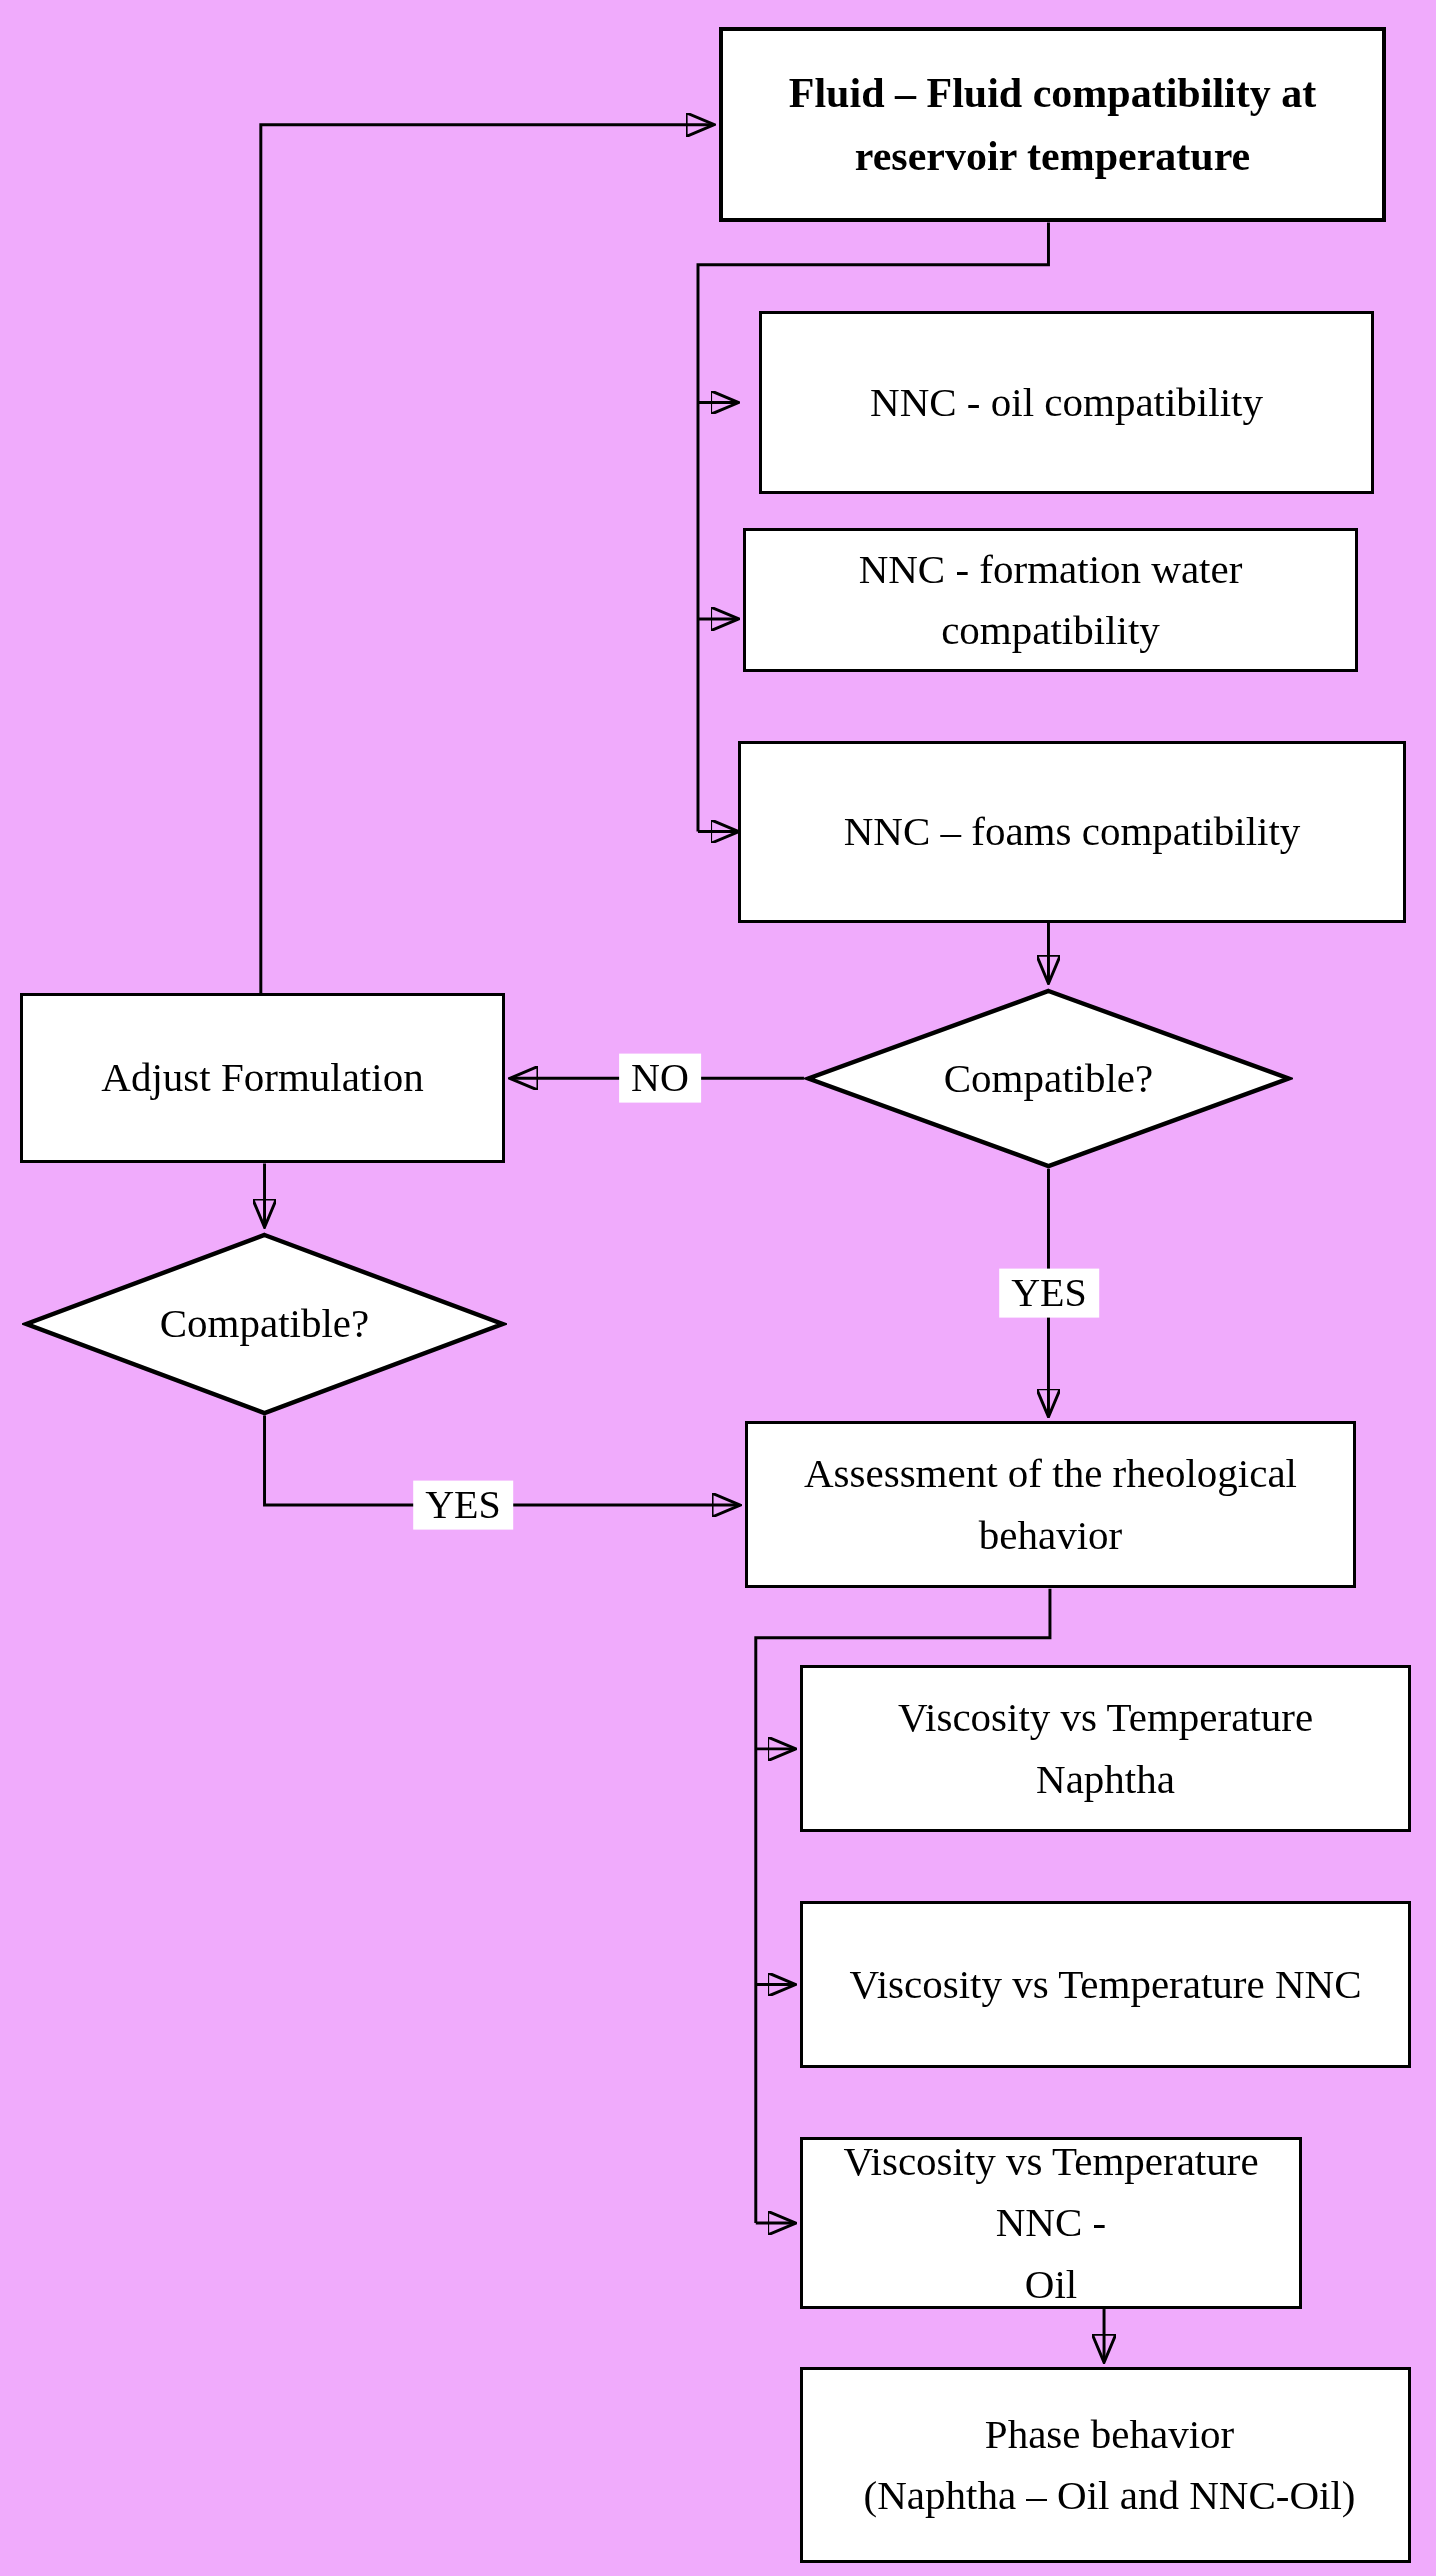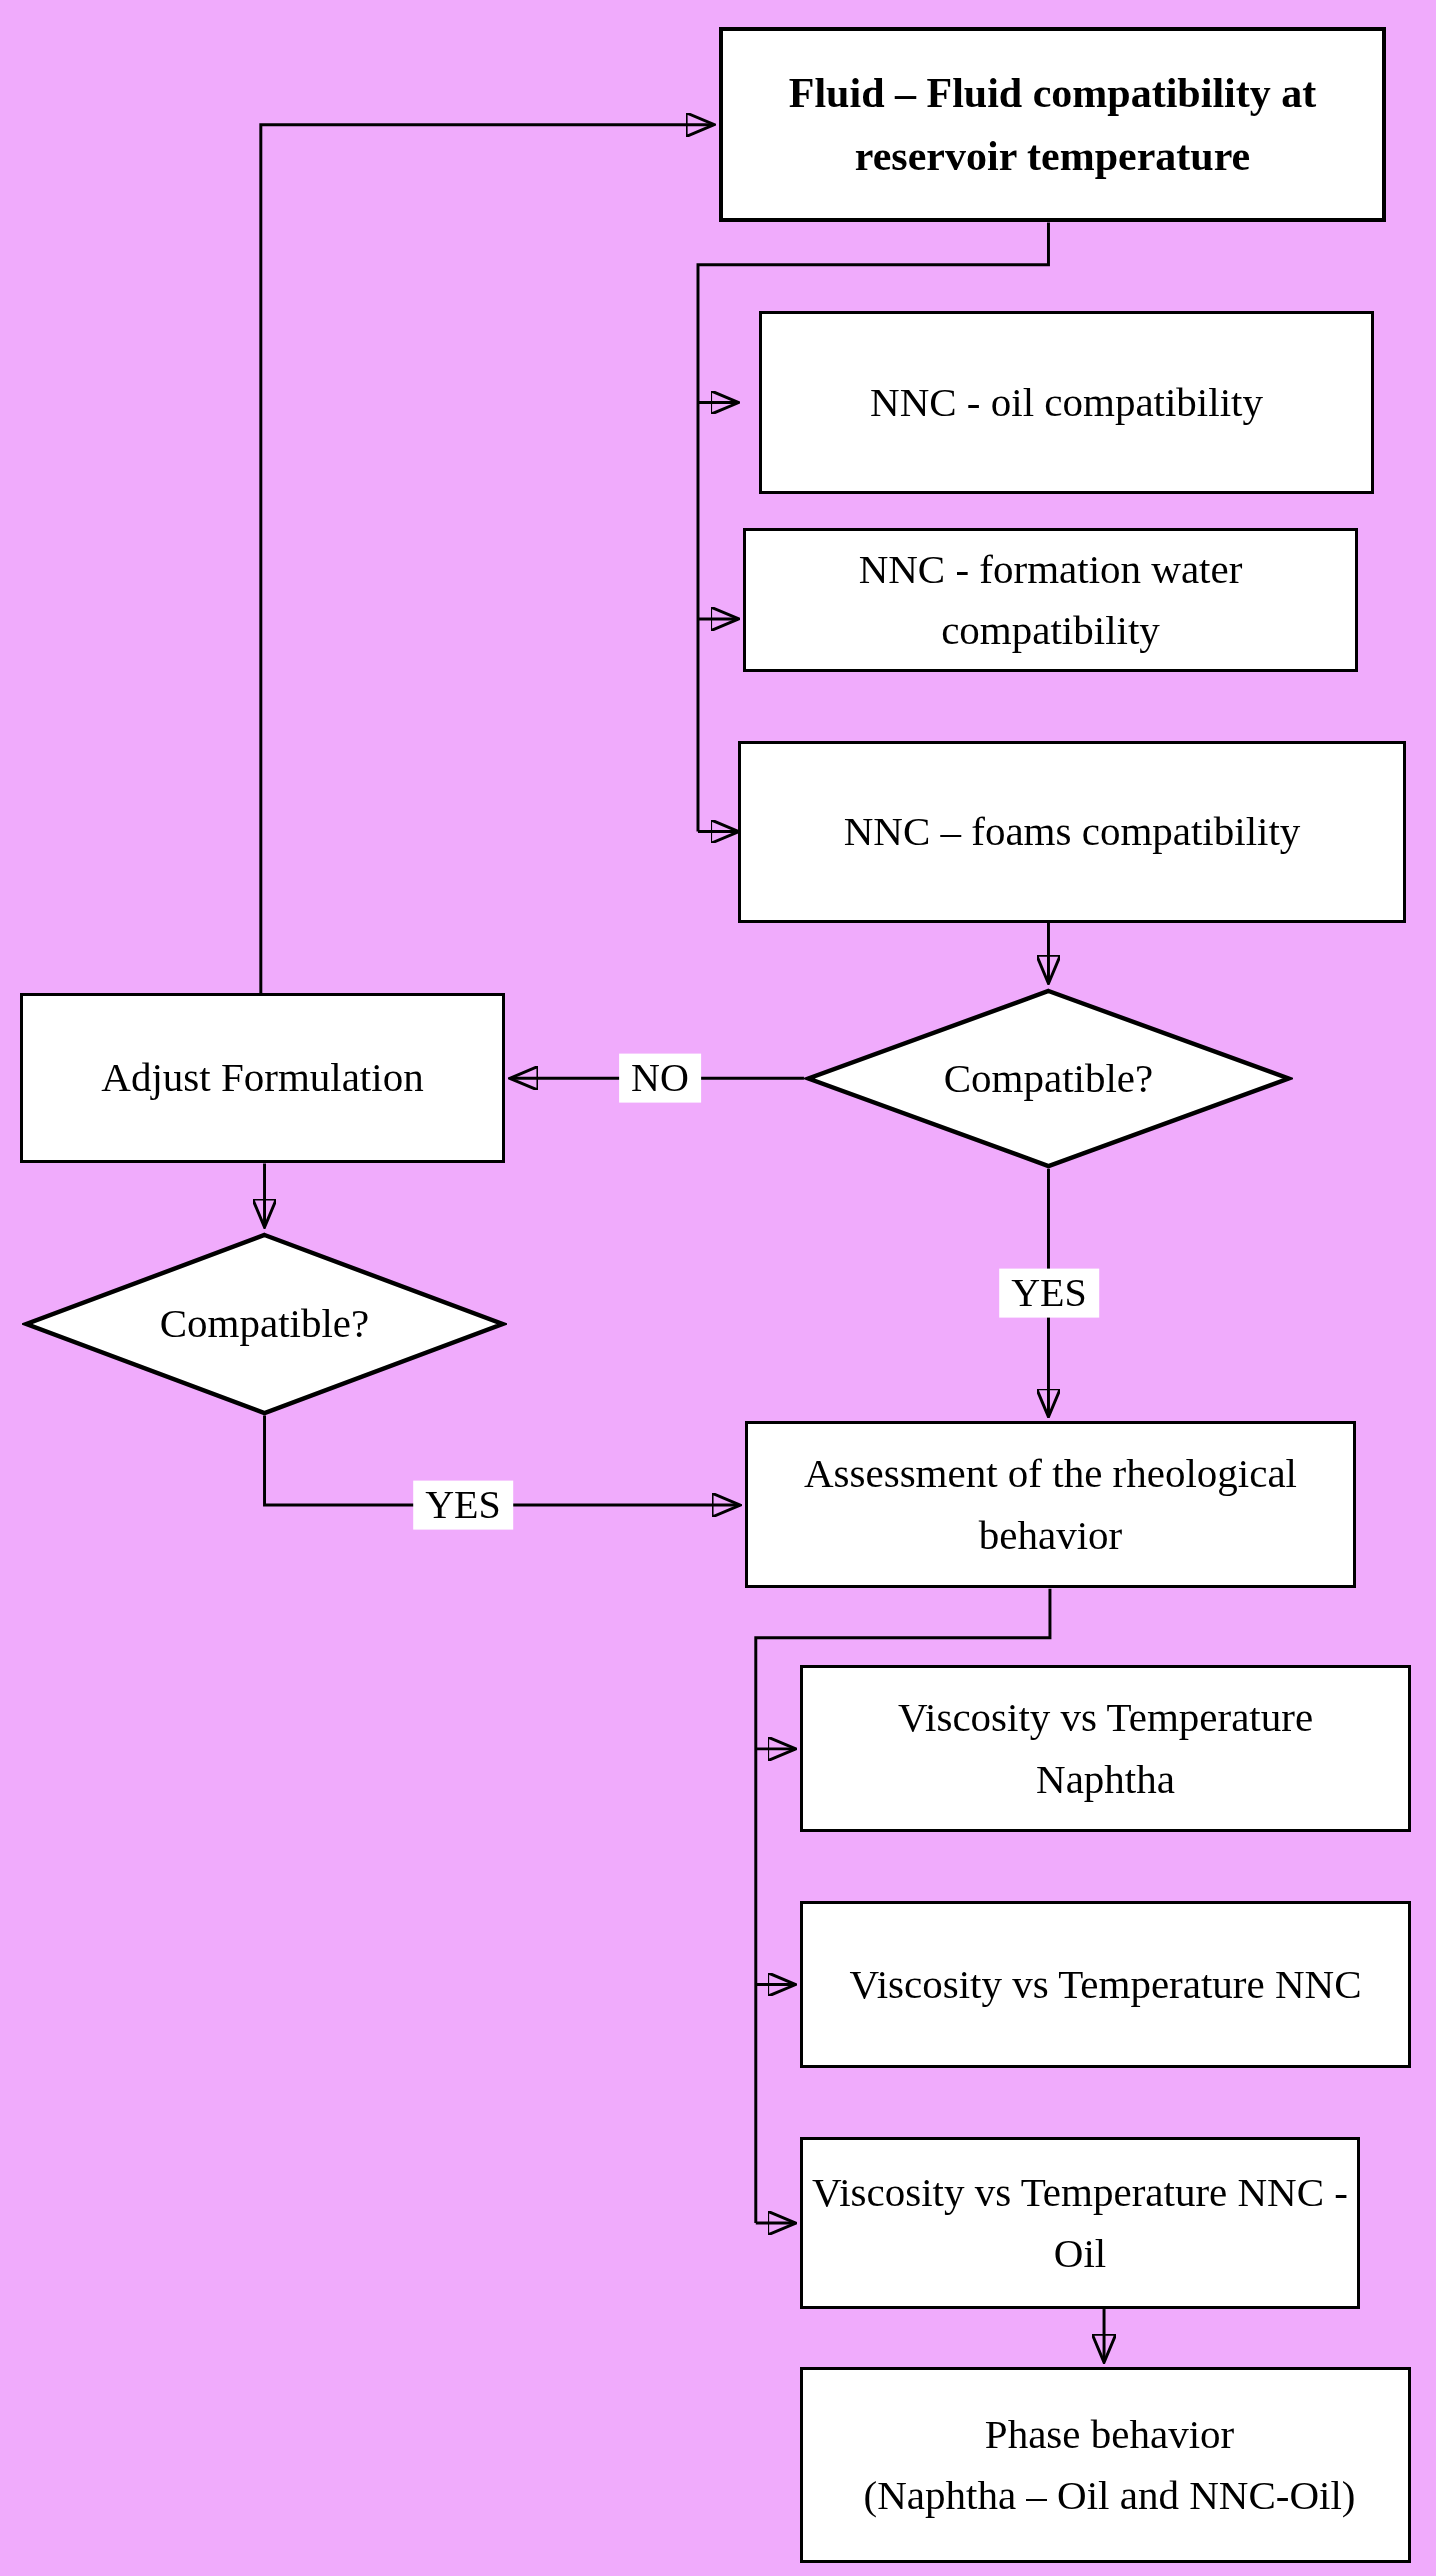--- a/index.html
+++ b/index.html
@@ -82,21 +82,21 @@
   #top-box        { left: 719px;  top: 27.4px;   width: 667px; height: 195px; }
   #nnc-oil-box    { left: 743px; top: 311px;  width: 615px; height: 183px; margin-left: 16px; }
   #nnc-water-box  { left: 743px; top: 528px;  width: 615px; height: 144px; }
   #nnc-foams-box  { left: 715px; top: 741px; width: 668px; height: 182px; margin-left: 23px; }
   #diamond-right  { left: 804px; top: 988px; width: 489px; height: 181px; }
   #adjust-box     { left: 20px;   top: 993px; width: 485px; height: 170px; }
   #diamond-left   { left: 22px;   top: 1232px; width: 485px; height: 184px; }
   #assessment-box { left: 745px; top: 1421px; width: 611px; height: 167px; }
   #visc-naphtha-box { left: 800px; top: 1665px; width: 611px; height: 167px; }
   #visc-nnc-box     { left: 800px; top: 1901px; width: 611px; height: 167px; }
-  #visc-nnc-oil-box { left: 800px; top: 2137px; width: 560px; height: 172px; }
+  #visc-nnc-oil-box { left: 800px; top: 2137px; width: 502px; height: 172px; }
   #phase-box        { left: 800px; top: 2367px; width: 611px; height: 196px; padding-left: 8px; }
 
   #label-no        { left: 660px;  top: 1078px; }
   #label-yes-right { left: 1049px; top: 1293px; }
   #label-yes-left  { left: 463px;  top: 1505px; }
 </style>
 </head>
 <body>
 
 <div class="canvas">

